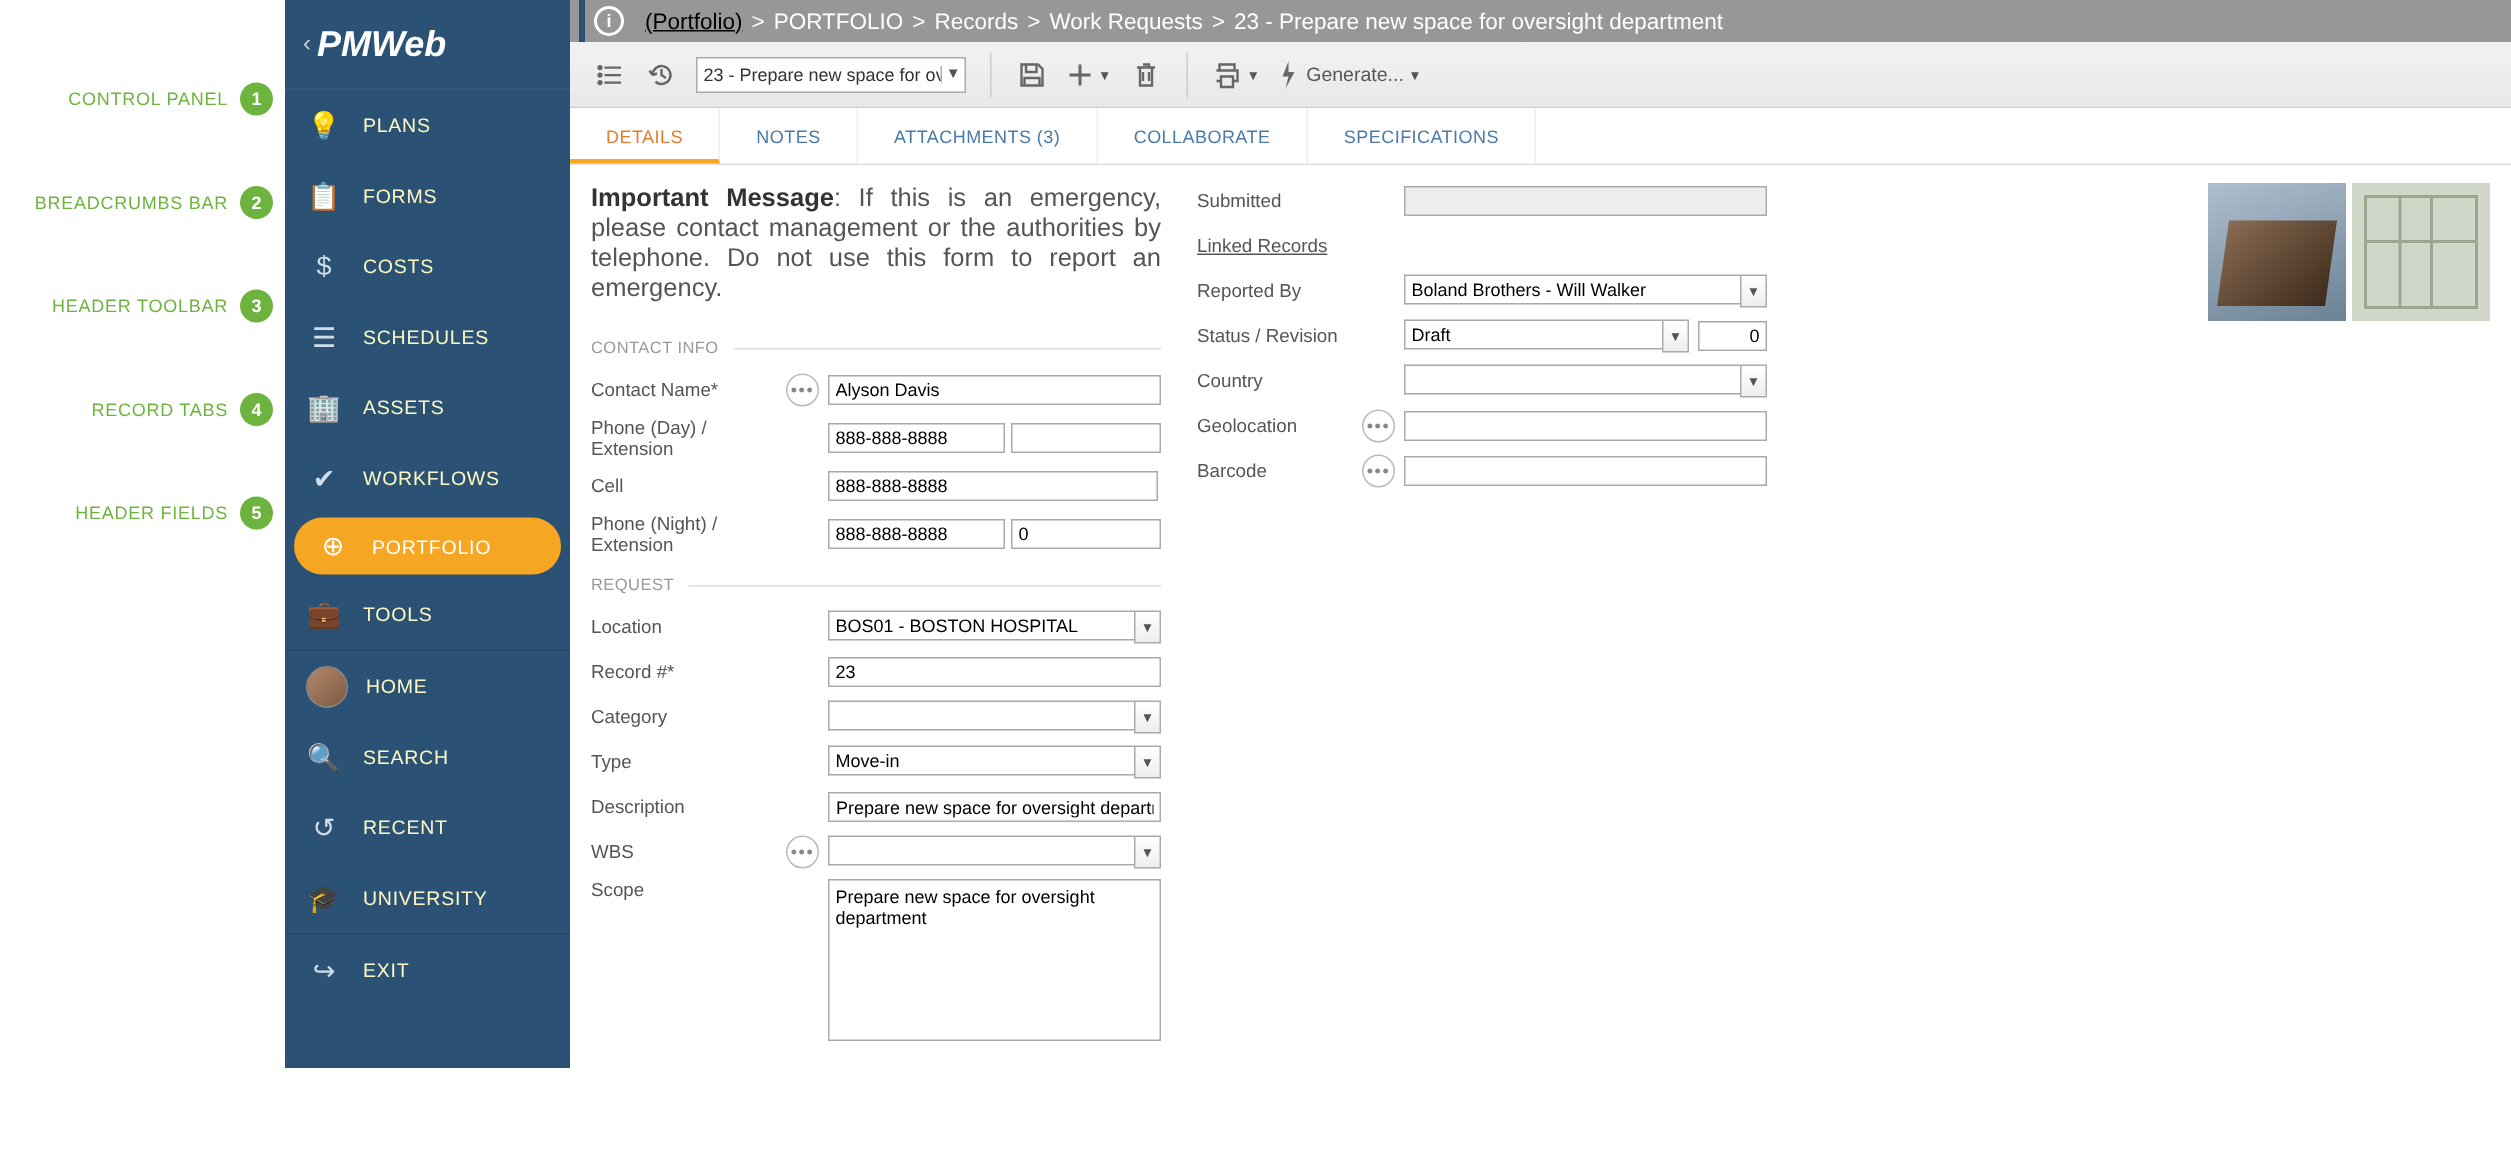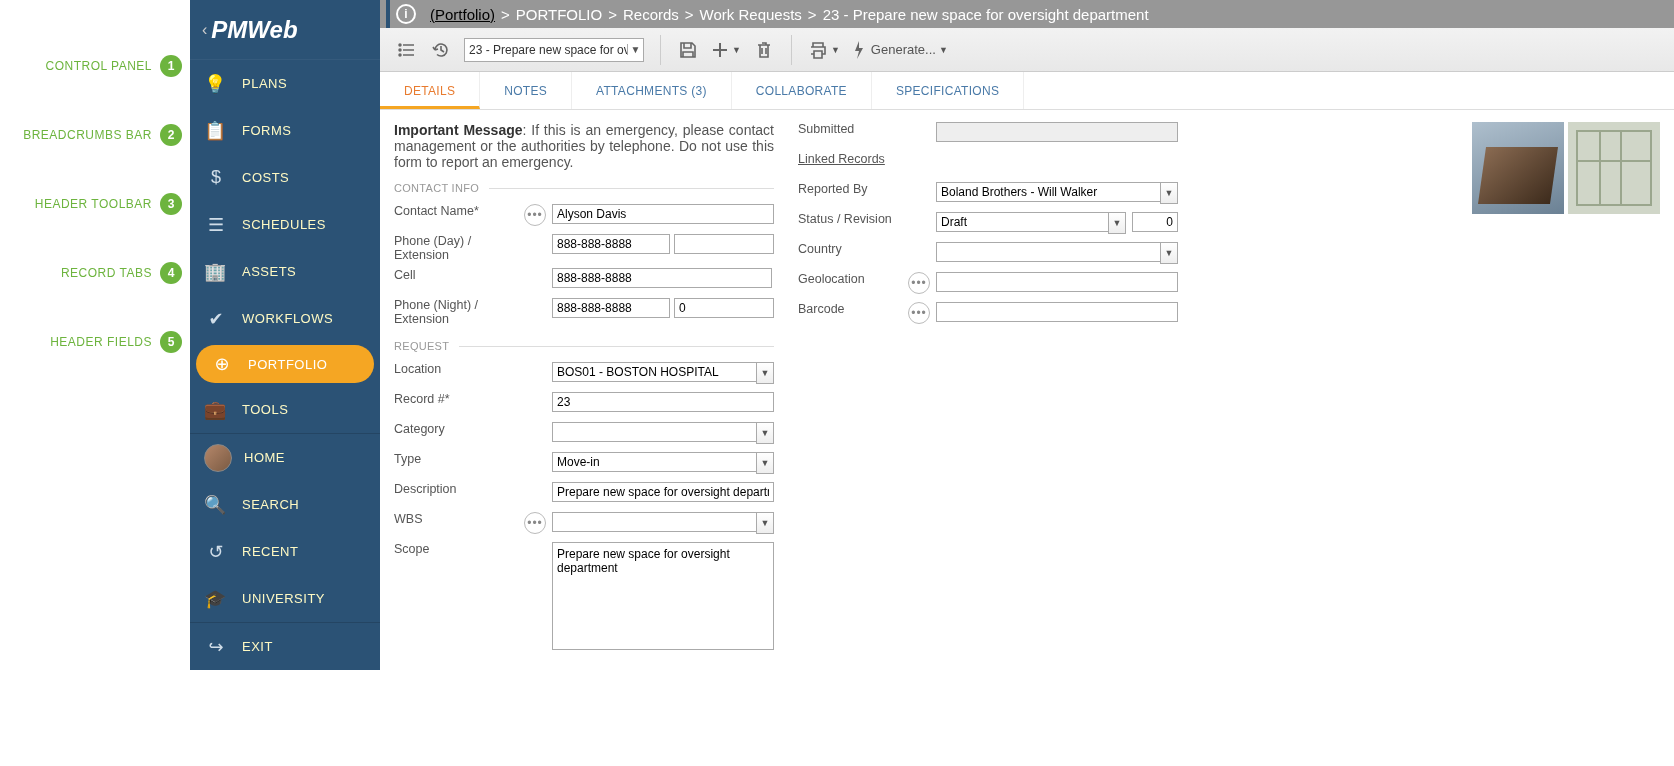--- a/index.html
+++ b/index.html
@@ -256,24 +256,24 @@
   width: 380px;
 }
 .col-right {
   flex: 1;
   display: flex;
   justify-content: flex-end;
   align-items: flex-start;
 }
 
 .important {
-  font-size: 14px;
+  font-size: 17px;
   color: #555;
   text-align: justify;
-  margin-bottom: 12px;
+  margin-bottom: 24px;
 }
 .important b {
   color: #333;
 }
 
 .section-title {
   color: #999;
   font-size: 11px;
   letter-spacing: 0.3px;
   display: flex;
@@ -281,21 +281,21 @@
   margin-bottom: 10px;
 }
 .section-title .line {
   flex:1;
   border-bottom: 1px solid #ddd;
   margin-left: 10px;
 }
 
 .form-row {
   display: flex;
-  align-items: flex-start;
+  align-items: center;
   margin-bottom: 6px;
   min-height: 24px;
 }
 .flabel {
   width: 130px;
   font-size: 12.5px;
   color: #555;
   flex-shrink: 0;
 }
 .picker {

